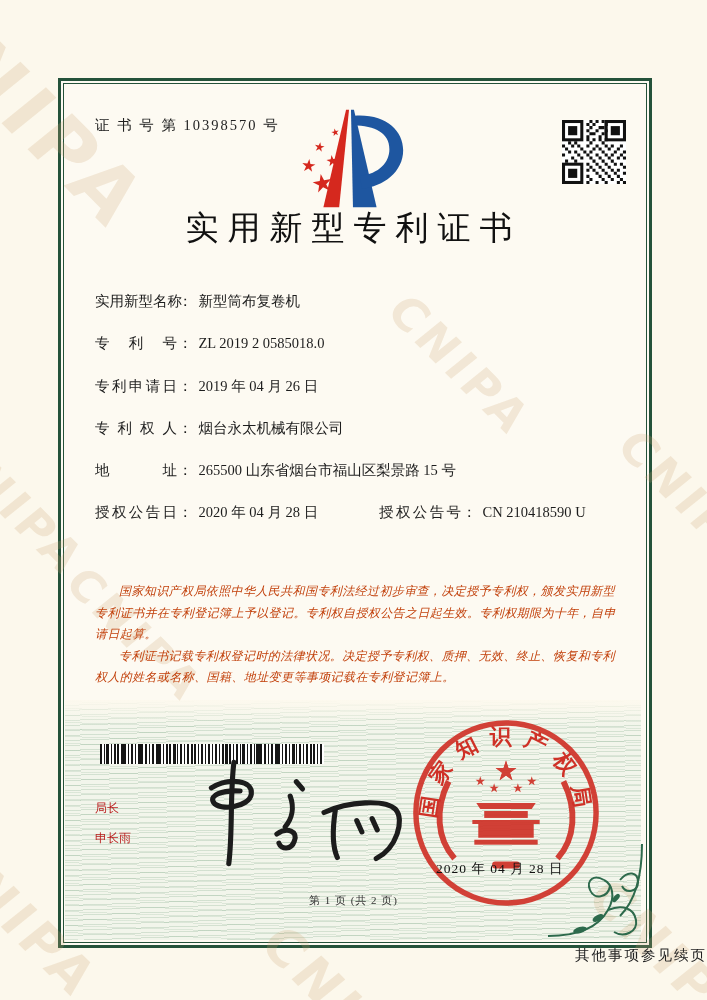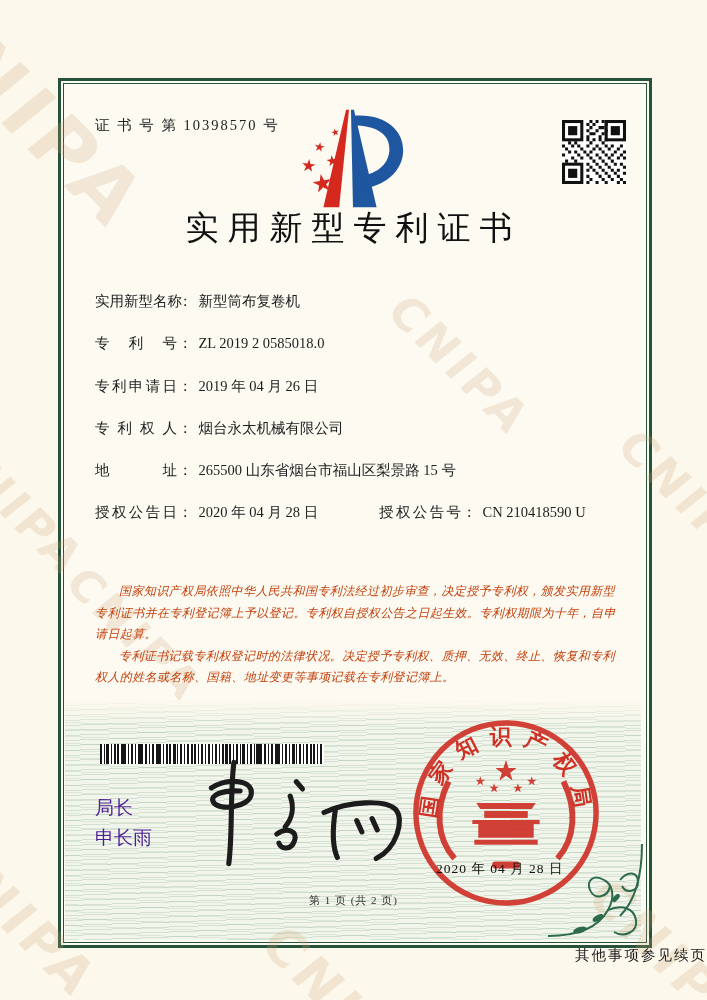--- a/index.html
+++ b/index.html
@@ -48,21 +48,21 @@
          color:#c2410c;font-style:italic;letter-spacing:.4px;}
   .paras p{margin:0;text-indent:2em;}
 
   .barcode{position:absolute;left:100px;top:744px;width:224px;height:20px;
         background-color:#fff;
         background-image:
           repeating-linear-gradient(90deg,#161616 0 1.5px,rgba(0,0,0,0) 1.5px 3.5px),
           repeating-linear-gradient(90deg,rgba(0,0,0,0) 0 6px,#161616 6px 8px,rgba(0,0,0,0) 8px 17px),
           repeating-linear-gradient(90deg,rgba(0,0,0,0) 0 11px,#161616 11px 12px,rgba(0,0,0,0) 12px 29px);}
 
-  .signer{position:absolute;left:95px;top:793px;font-size:19px;color:#4c1d95;line-height:30px;}
+  .signer{position:absolute;left:95px;top:793px;font-size:12px;color:#b91c1c;line-height:30px;}
   .signature{position:absolute;left:195px;top:758px;width:215px;height:110px;}
 
   .seal{position:absolute;left:407px;top:714px;width:198px;height:198px;}
   .seal-date{position:absolute;left:436px;top:860px;font-size:13.5px;letter-spacing:1px;color:#111;}
 
   .page-ind{position:absolute;left:0;right:0;top:893px;text-align:center;
             font-size:11px;color:#333;letter-spacing:1px;}
   .foot-note{position:absolute;left:0;right:0;top:946px;text-align:right;
             font-size:14.5px;color:#222;letter-spacing:2px;}
 

